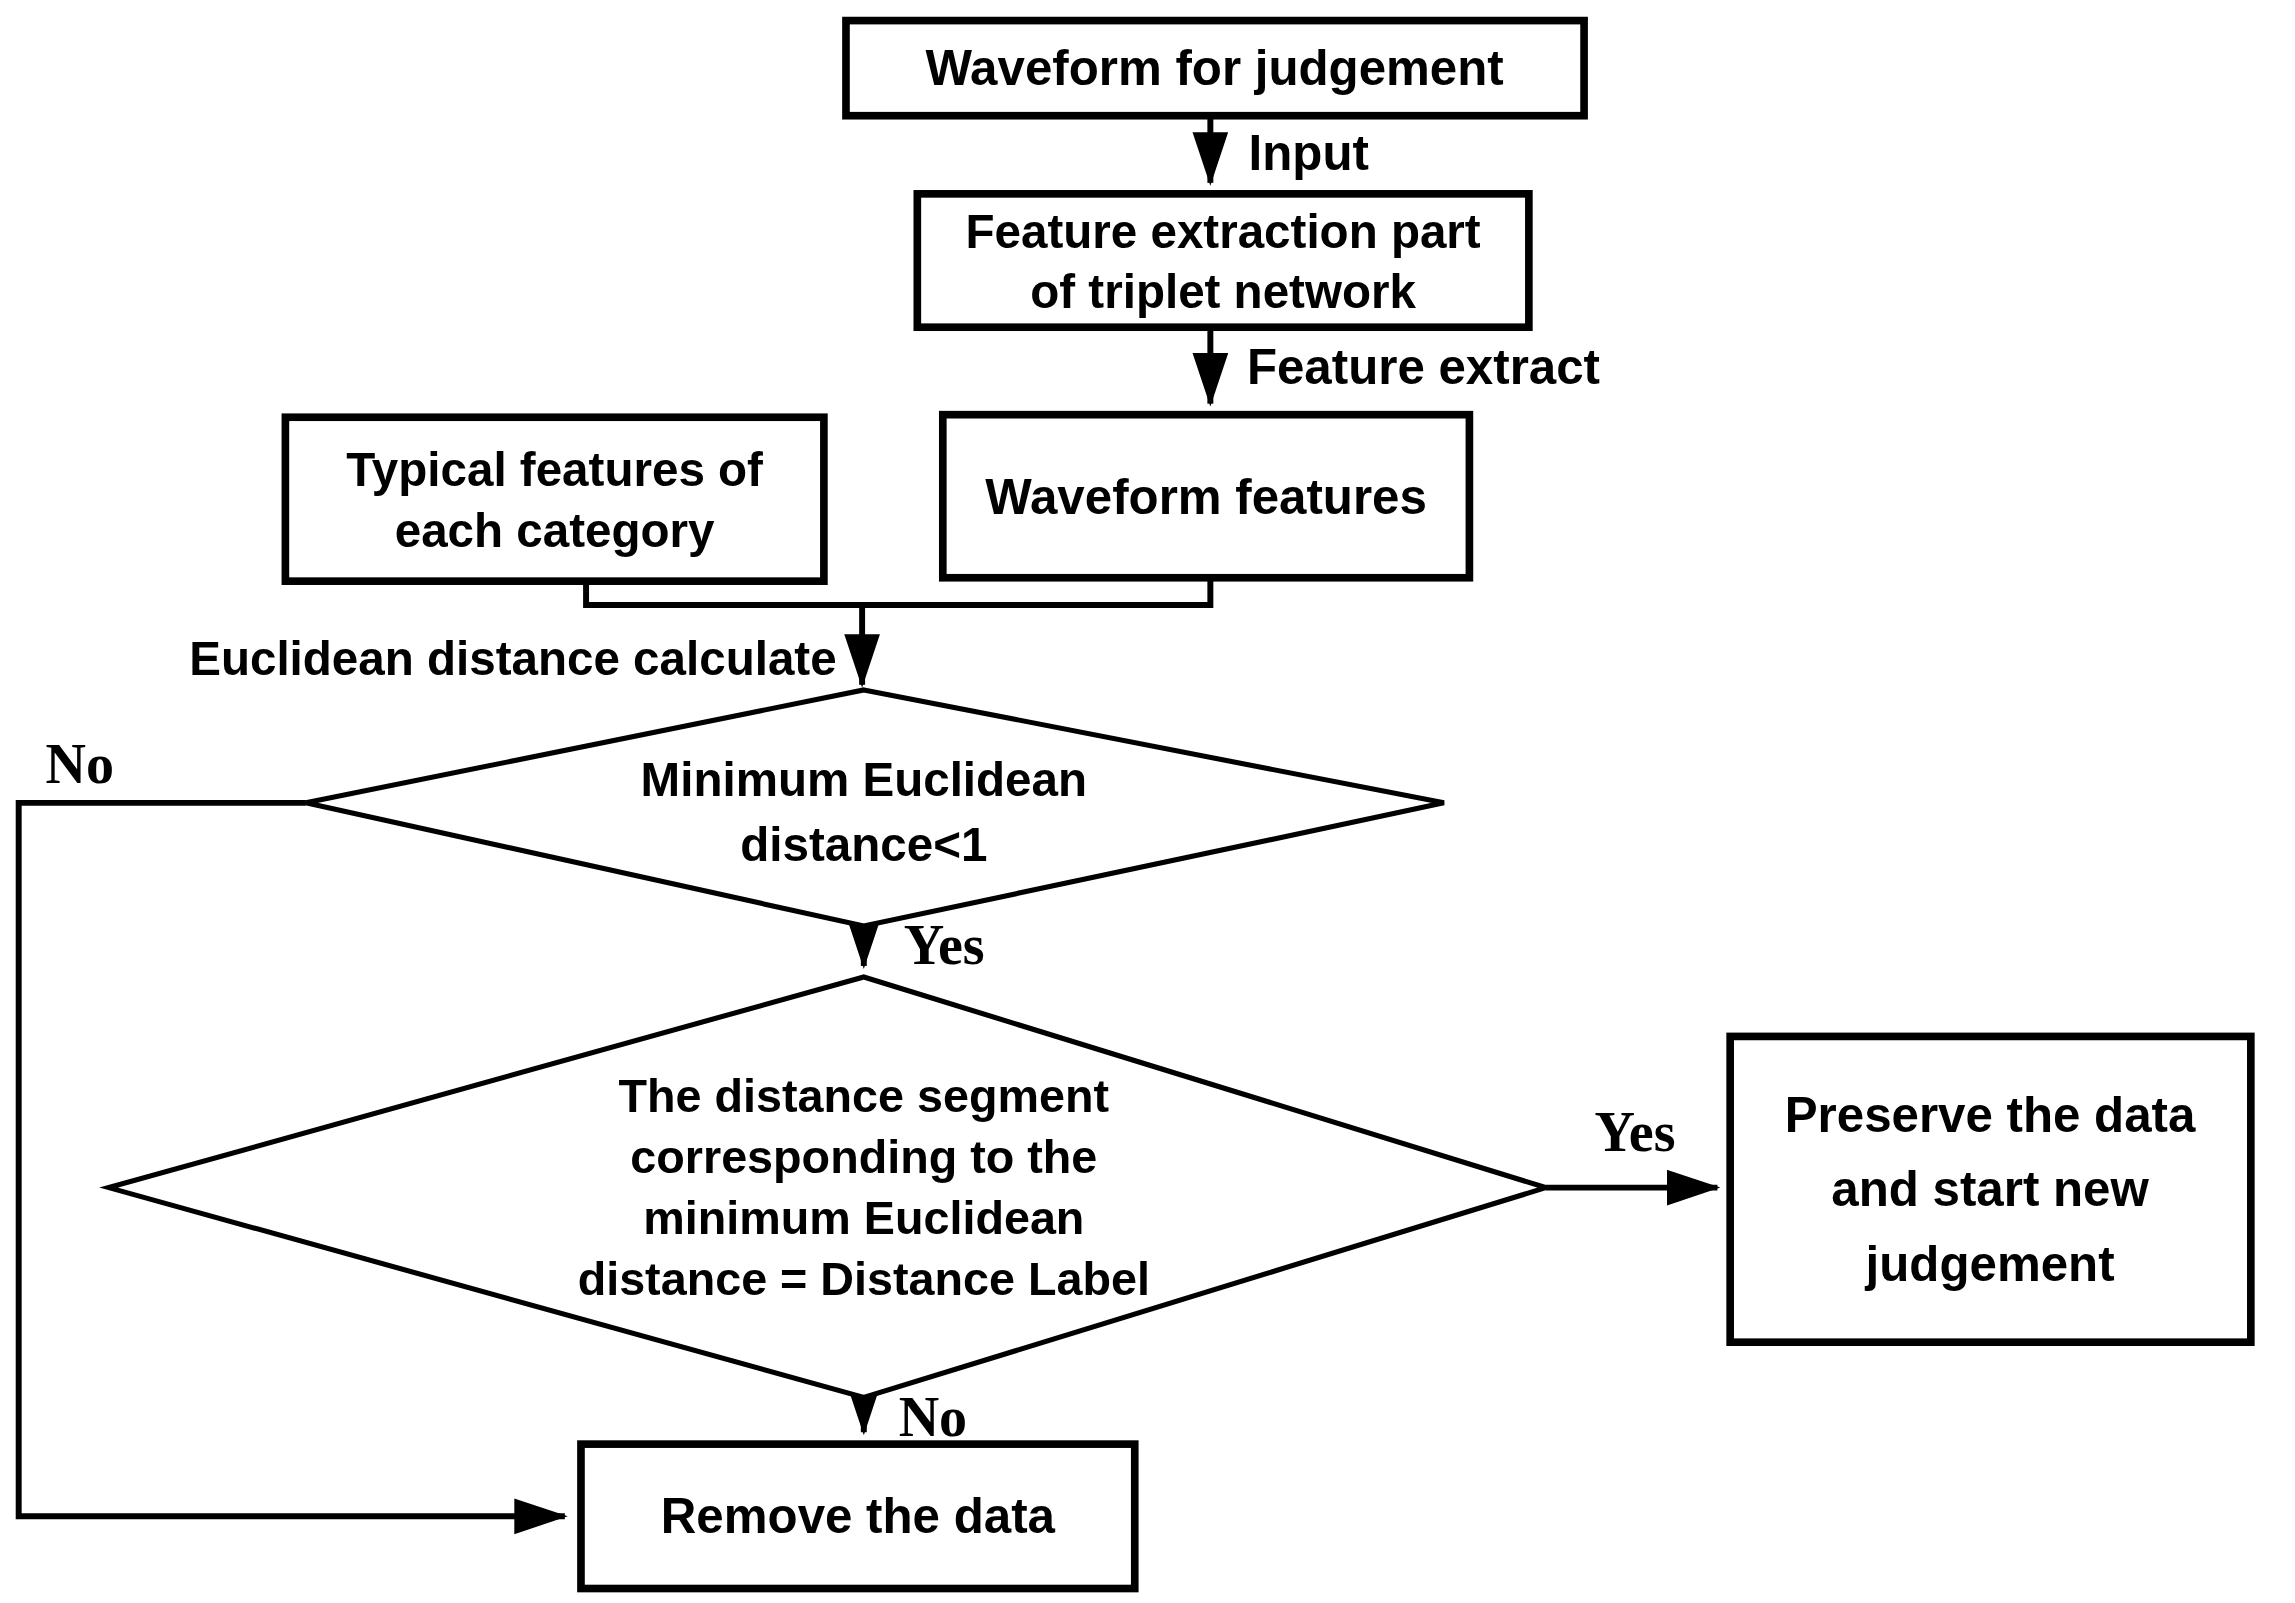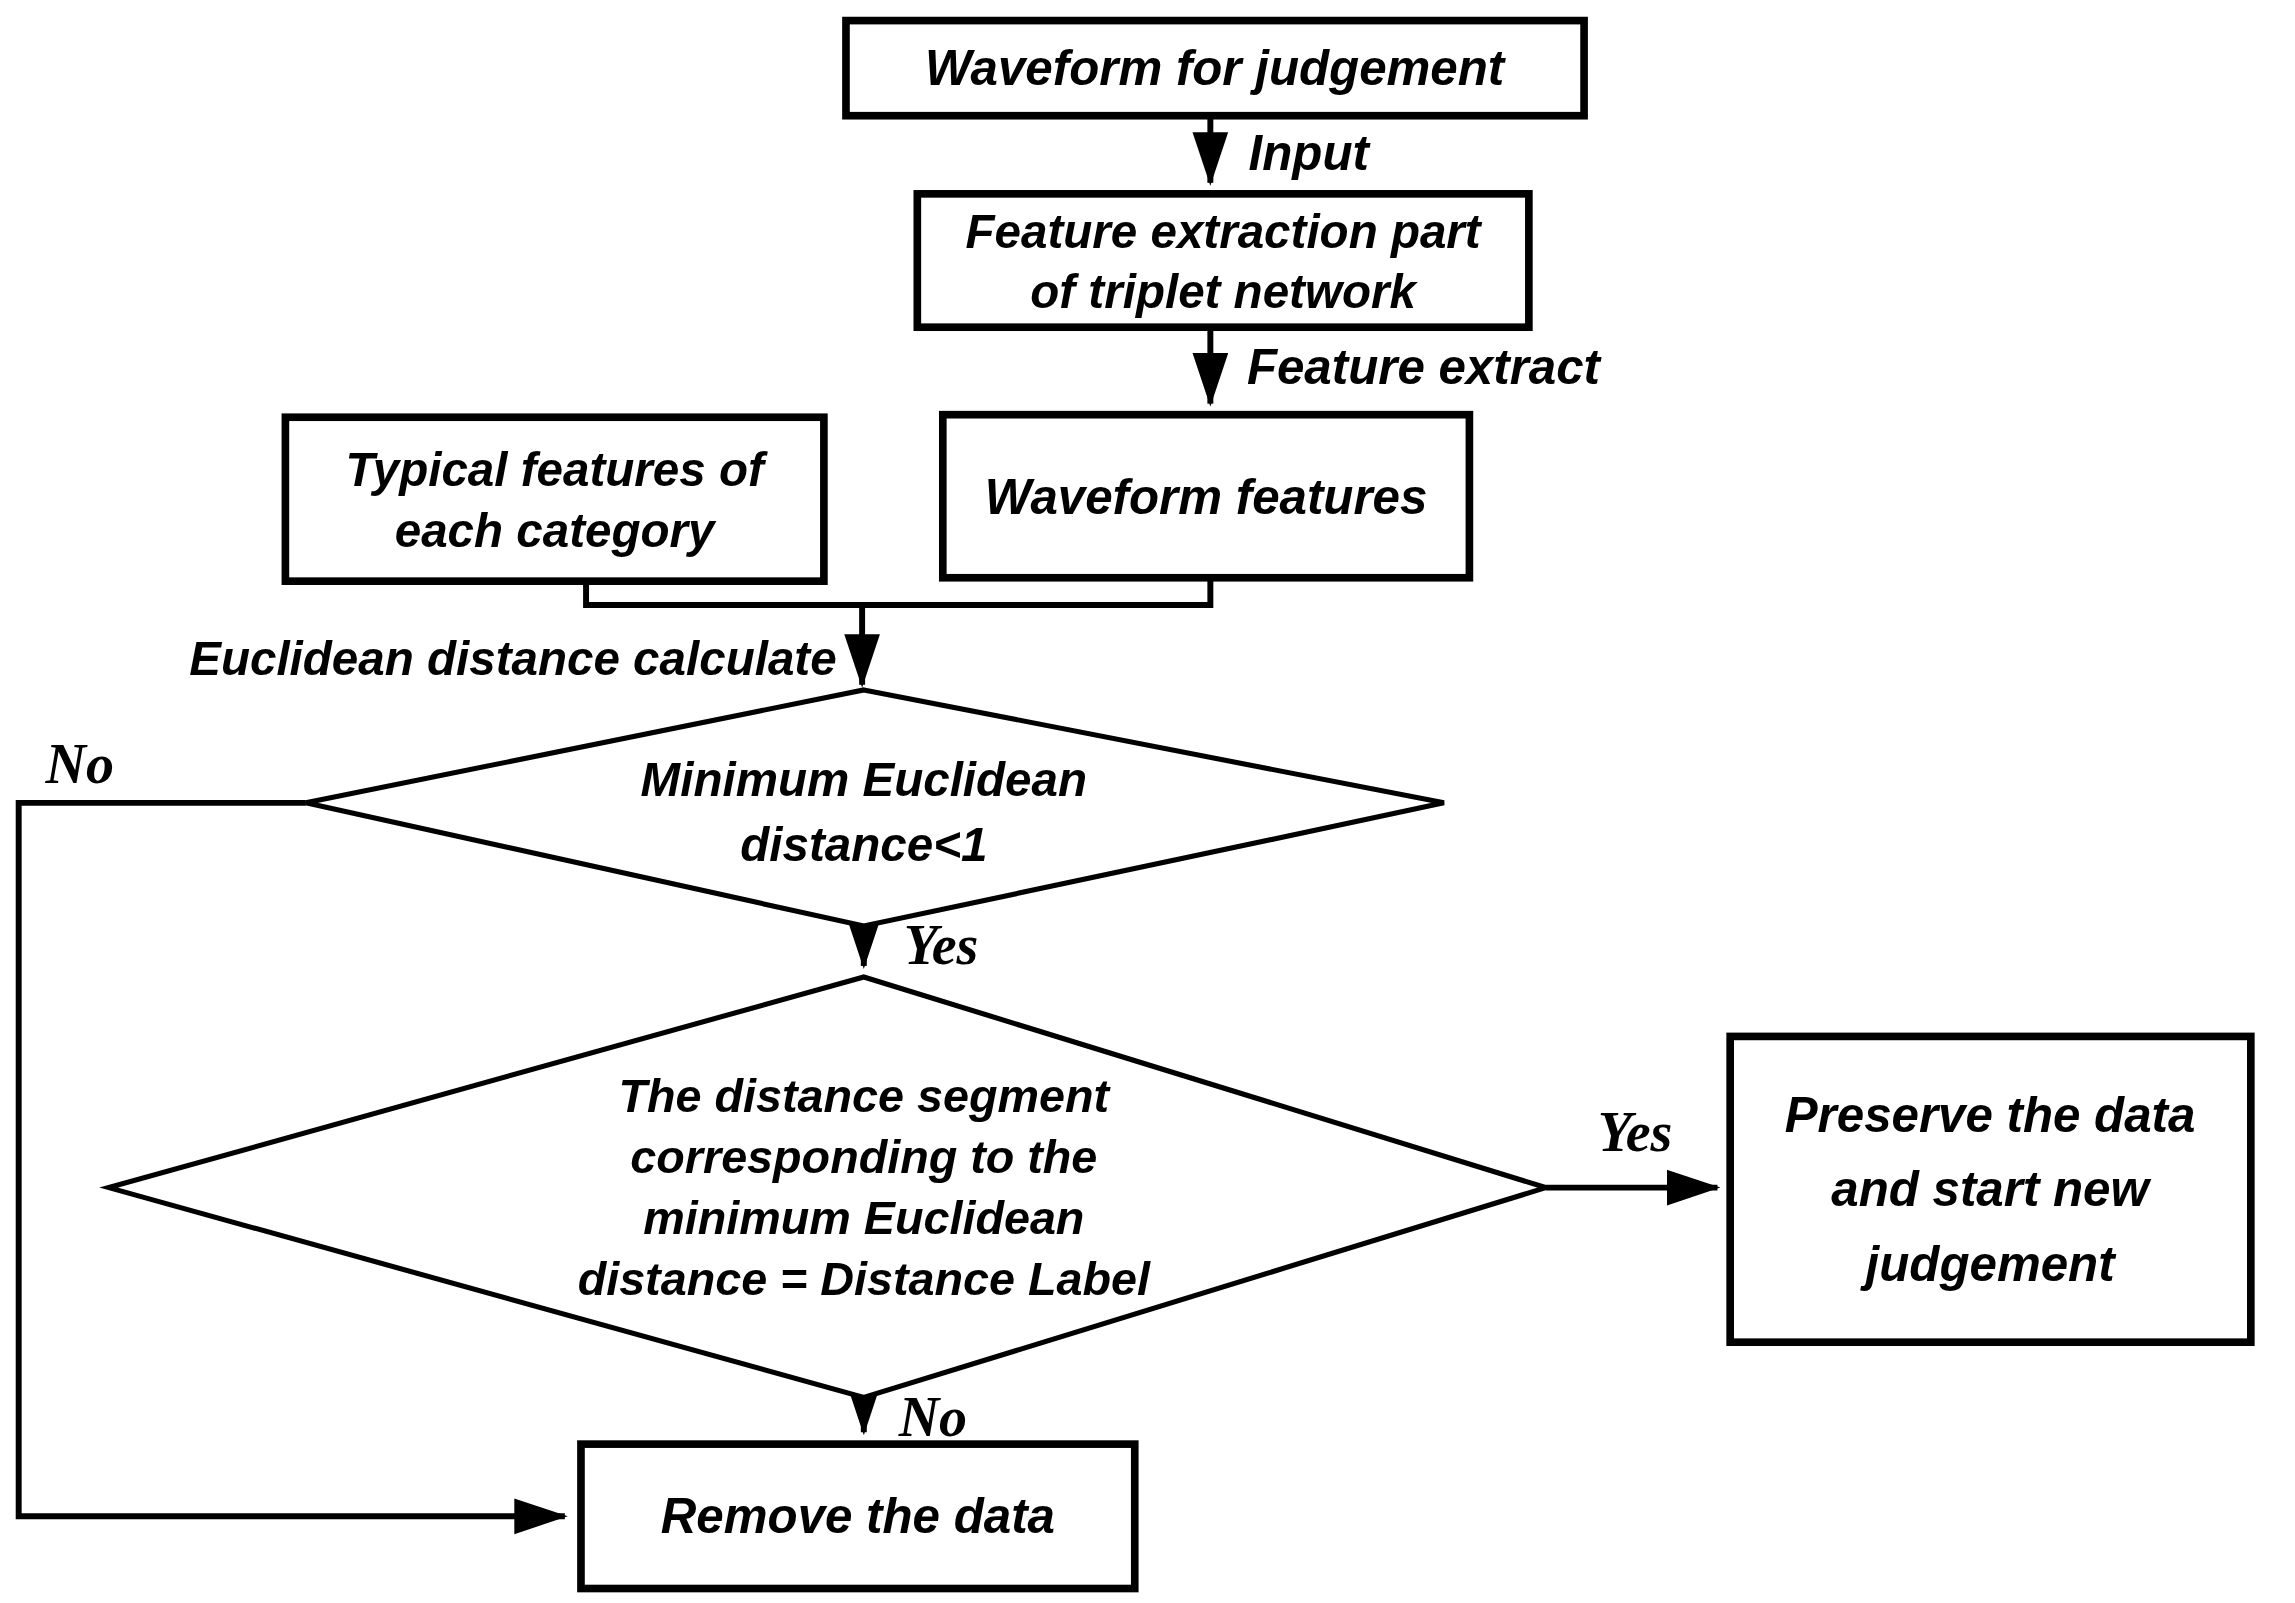--- a/index.html
+++ b/index.html
@@ -6,21 +6,20 @@
     margin: 0;
     padding: 0;
     background: #ffffff;
   }
   .canvas {
     position: relative;
     width: 2295px;
     height: 1604px;
     background: #ffffff;
     overflow: hidden;
-    font-style: italic;
   }
   svg {
     display: block;
     width: 2295px;
     height: 1604px;
   }
   svg rect.node, svg polygon.decision {
     fill: #ffffff;
     stroke: #000000;
   }

